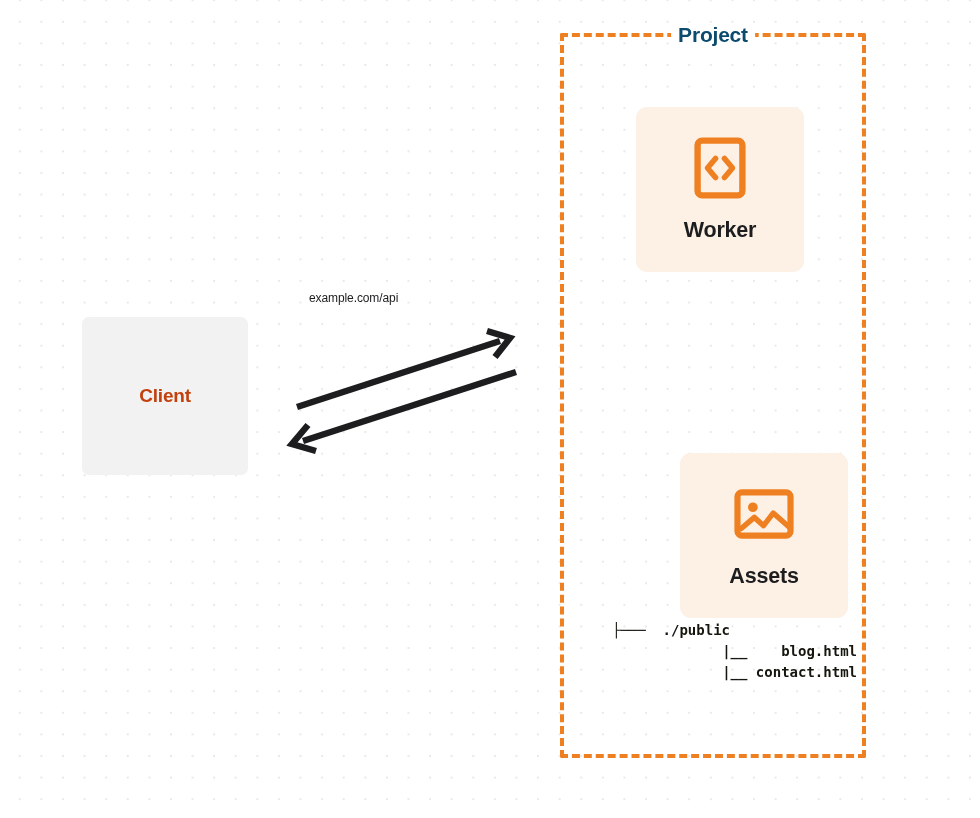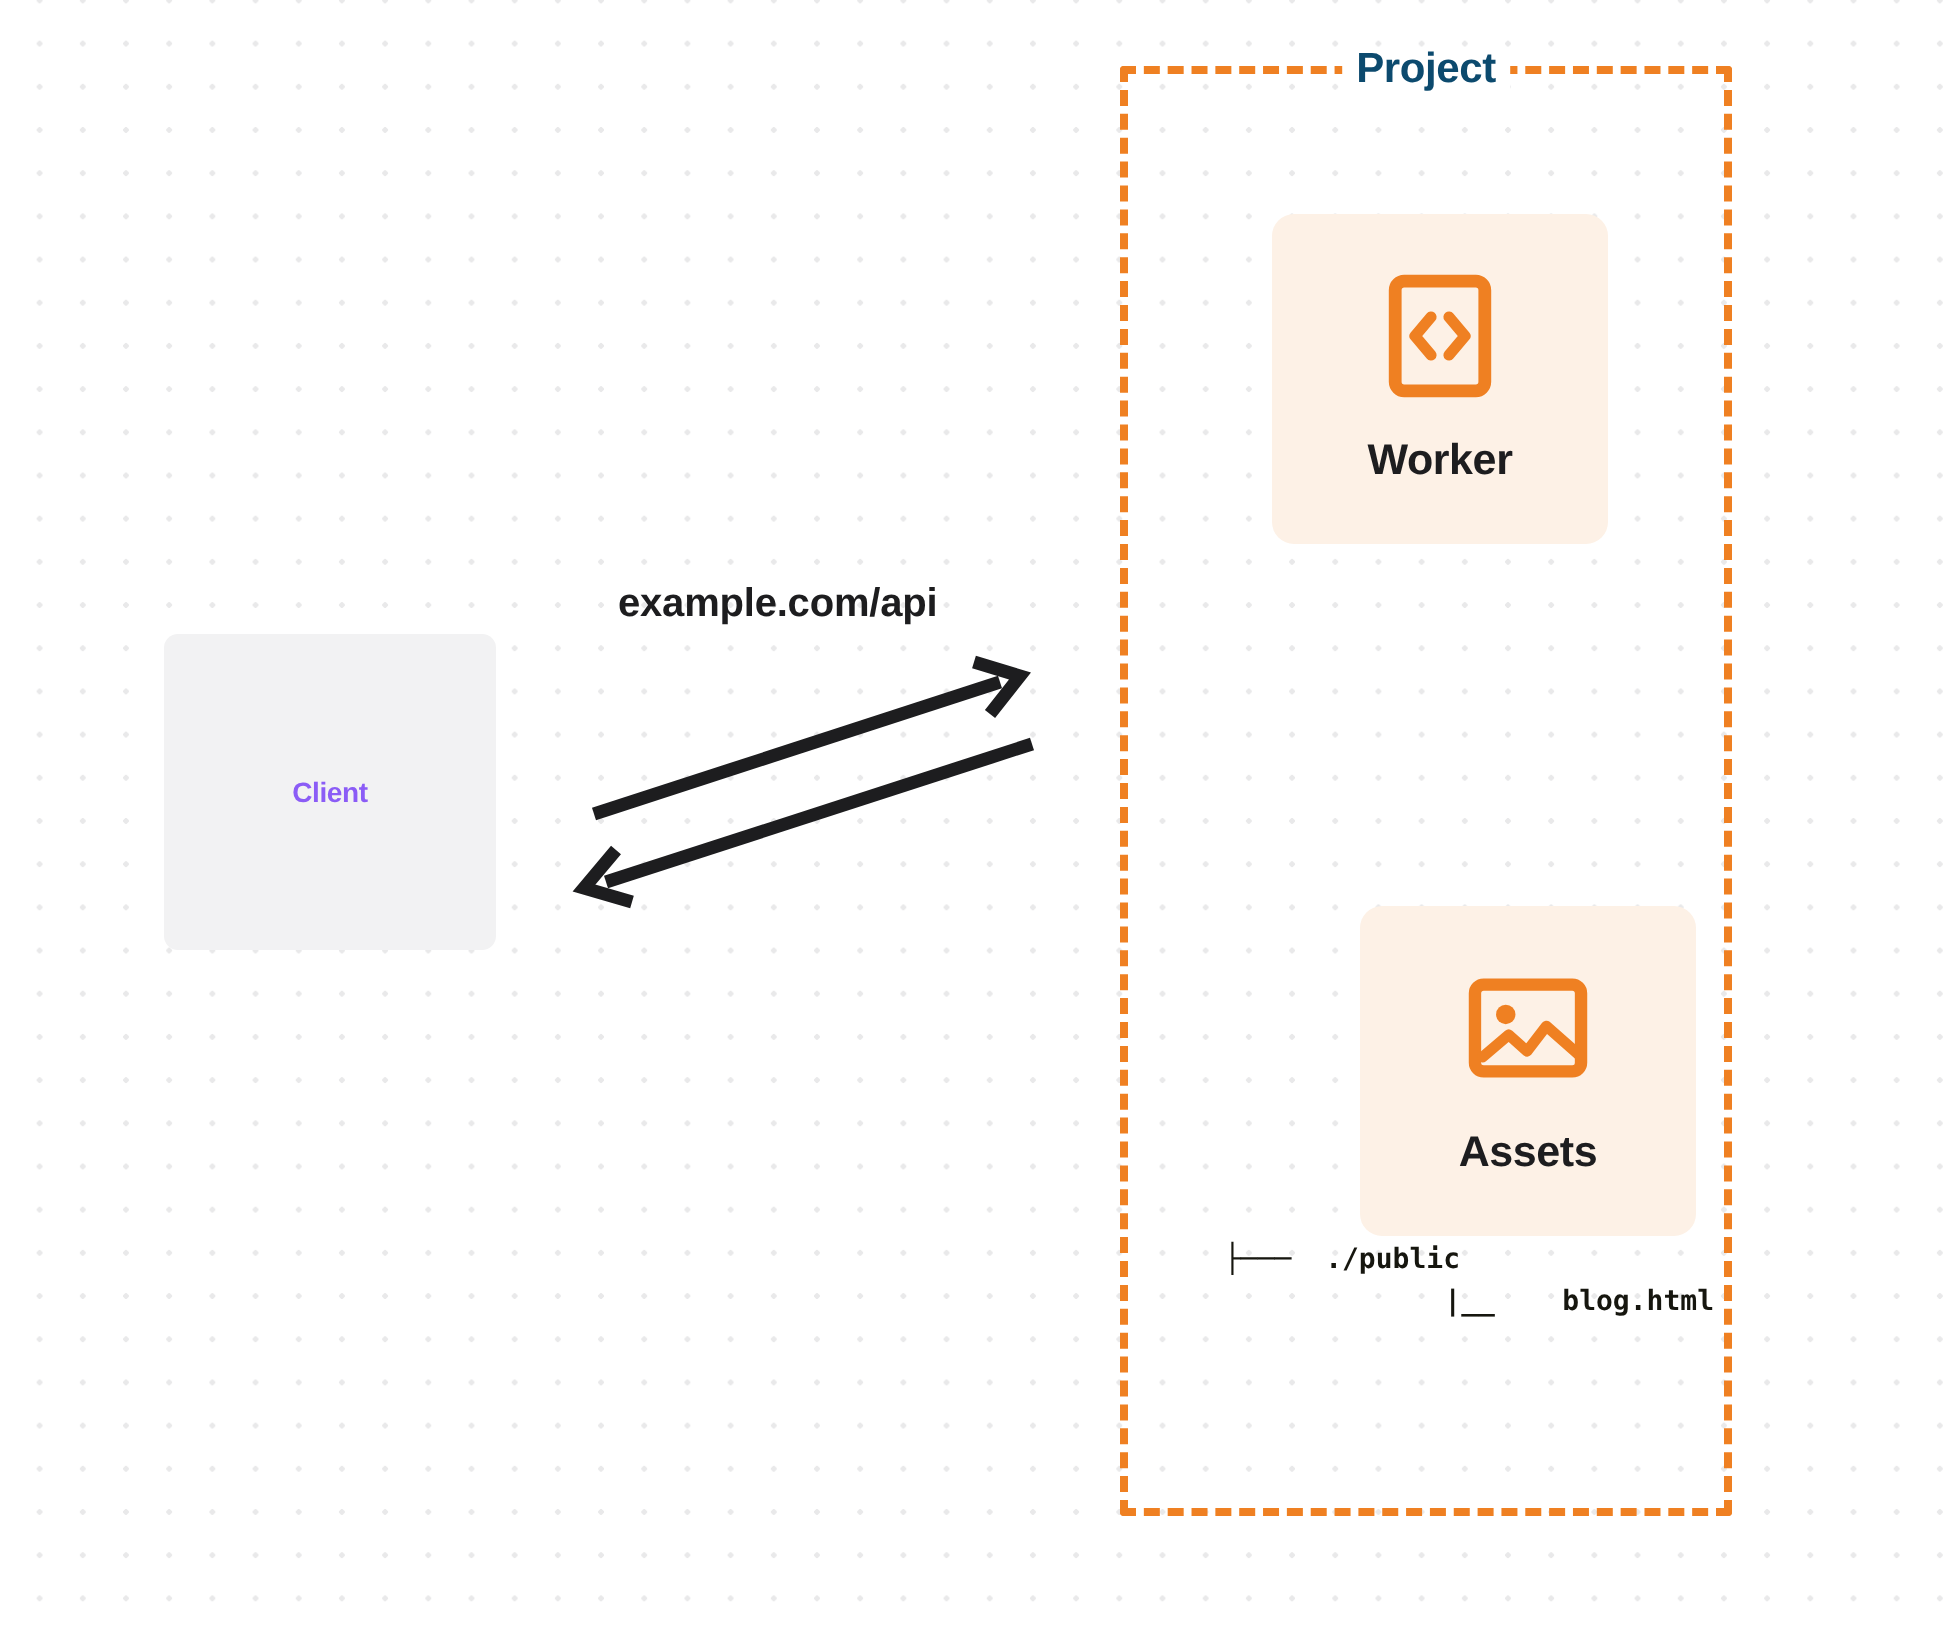--- a/index.html
+++ b/index.html
@@ -32,41 +32,41 @@
     top: 317px;
     width: 166px;
     height: 158px;
     background: #f2f2f3;
     border-radius: 7px;
     display: flex;
     align-items: center;
     justify-content: center;
   }
   #client-node .node-label {
-    font-size: 14px;
-    font-weight: 700;
-    color: #8b5cf6;
+    font-size: 19px;
+    font-weight: 700;
+    color: #c2410c;
     letter-spacing: -0.2px;
   }
 
   
   #connector-layer {
     position: absolute;
     left: 0;
     top: 0;
     width: 980px;
     height: 818px;
     pointer-events: none;
   }
   #request-label {
     position: absolute;
     left: 309px;
     top: 291px;
-    font-size: 20px;
-    font-weight: 700;
+    font-size: 12px;
+    font-weight: 400;
     color: #1d1d1f;
     letter-spacing: -0.1px;
     white-space: nowrap;
   }
 
   
   #project-group {
     position: absolute;
     left: 560px;
     top: 33px;
@@ -199,16 +199,17 @@
           <circle cx="19.5" cy="20" r="5" fill="#ef8022"></circle>
           <polyline points="7.5,42 21,30.5 30.5,39 40.5,26 57.5,41" fill="none" stroke="#ef8022" stroke-width="5.6" stroke-linecap="round" stroke-linejoin="round"></polyline>
         </svg>
       </div>
       <div class="card-label">Assets</div>
     </div>
 
     <div id="assets-file-tree">
       <span class="tree-row root-row">├───  ./public</span>
       <span class="tree-row">|__    blog.html</span>
+      <span class="tree-row">|__ contact.html</span>
     </div>
 
   </div>
 </div>
 
 </body></html>

